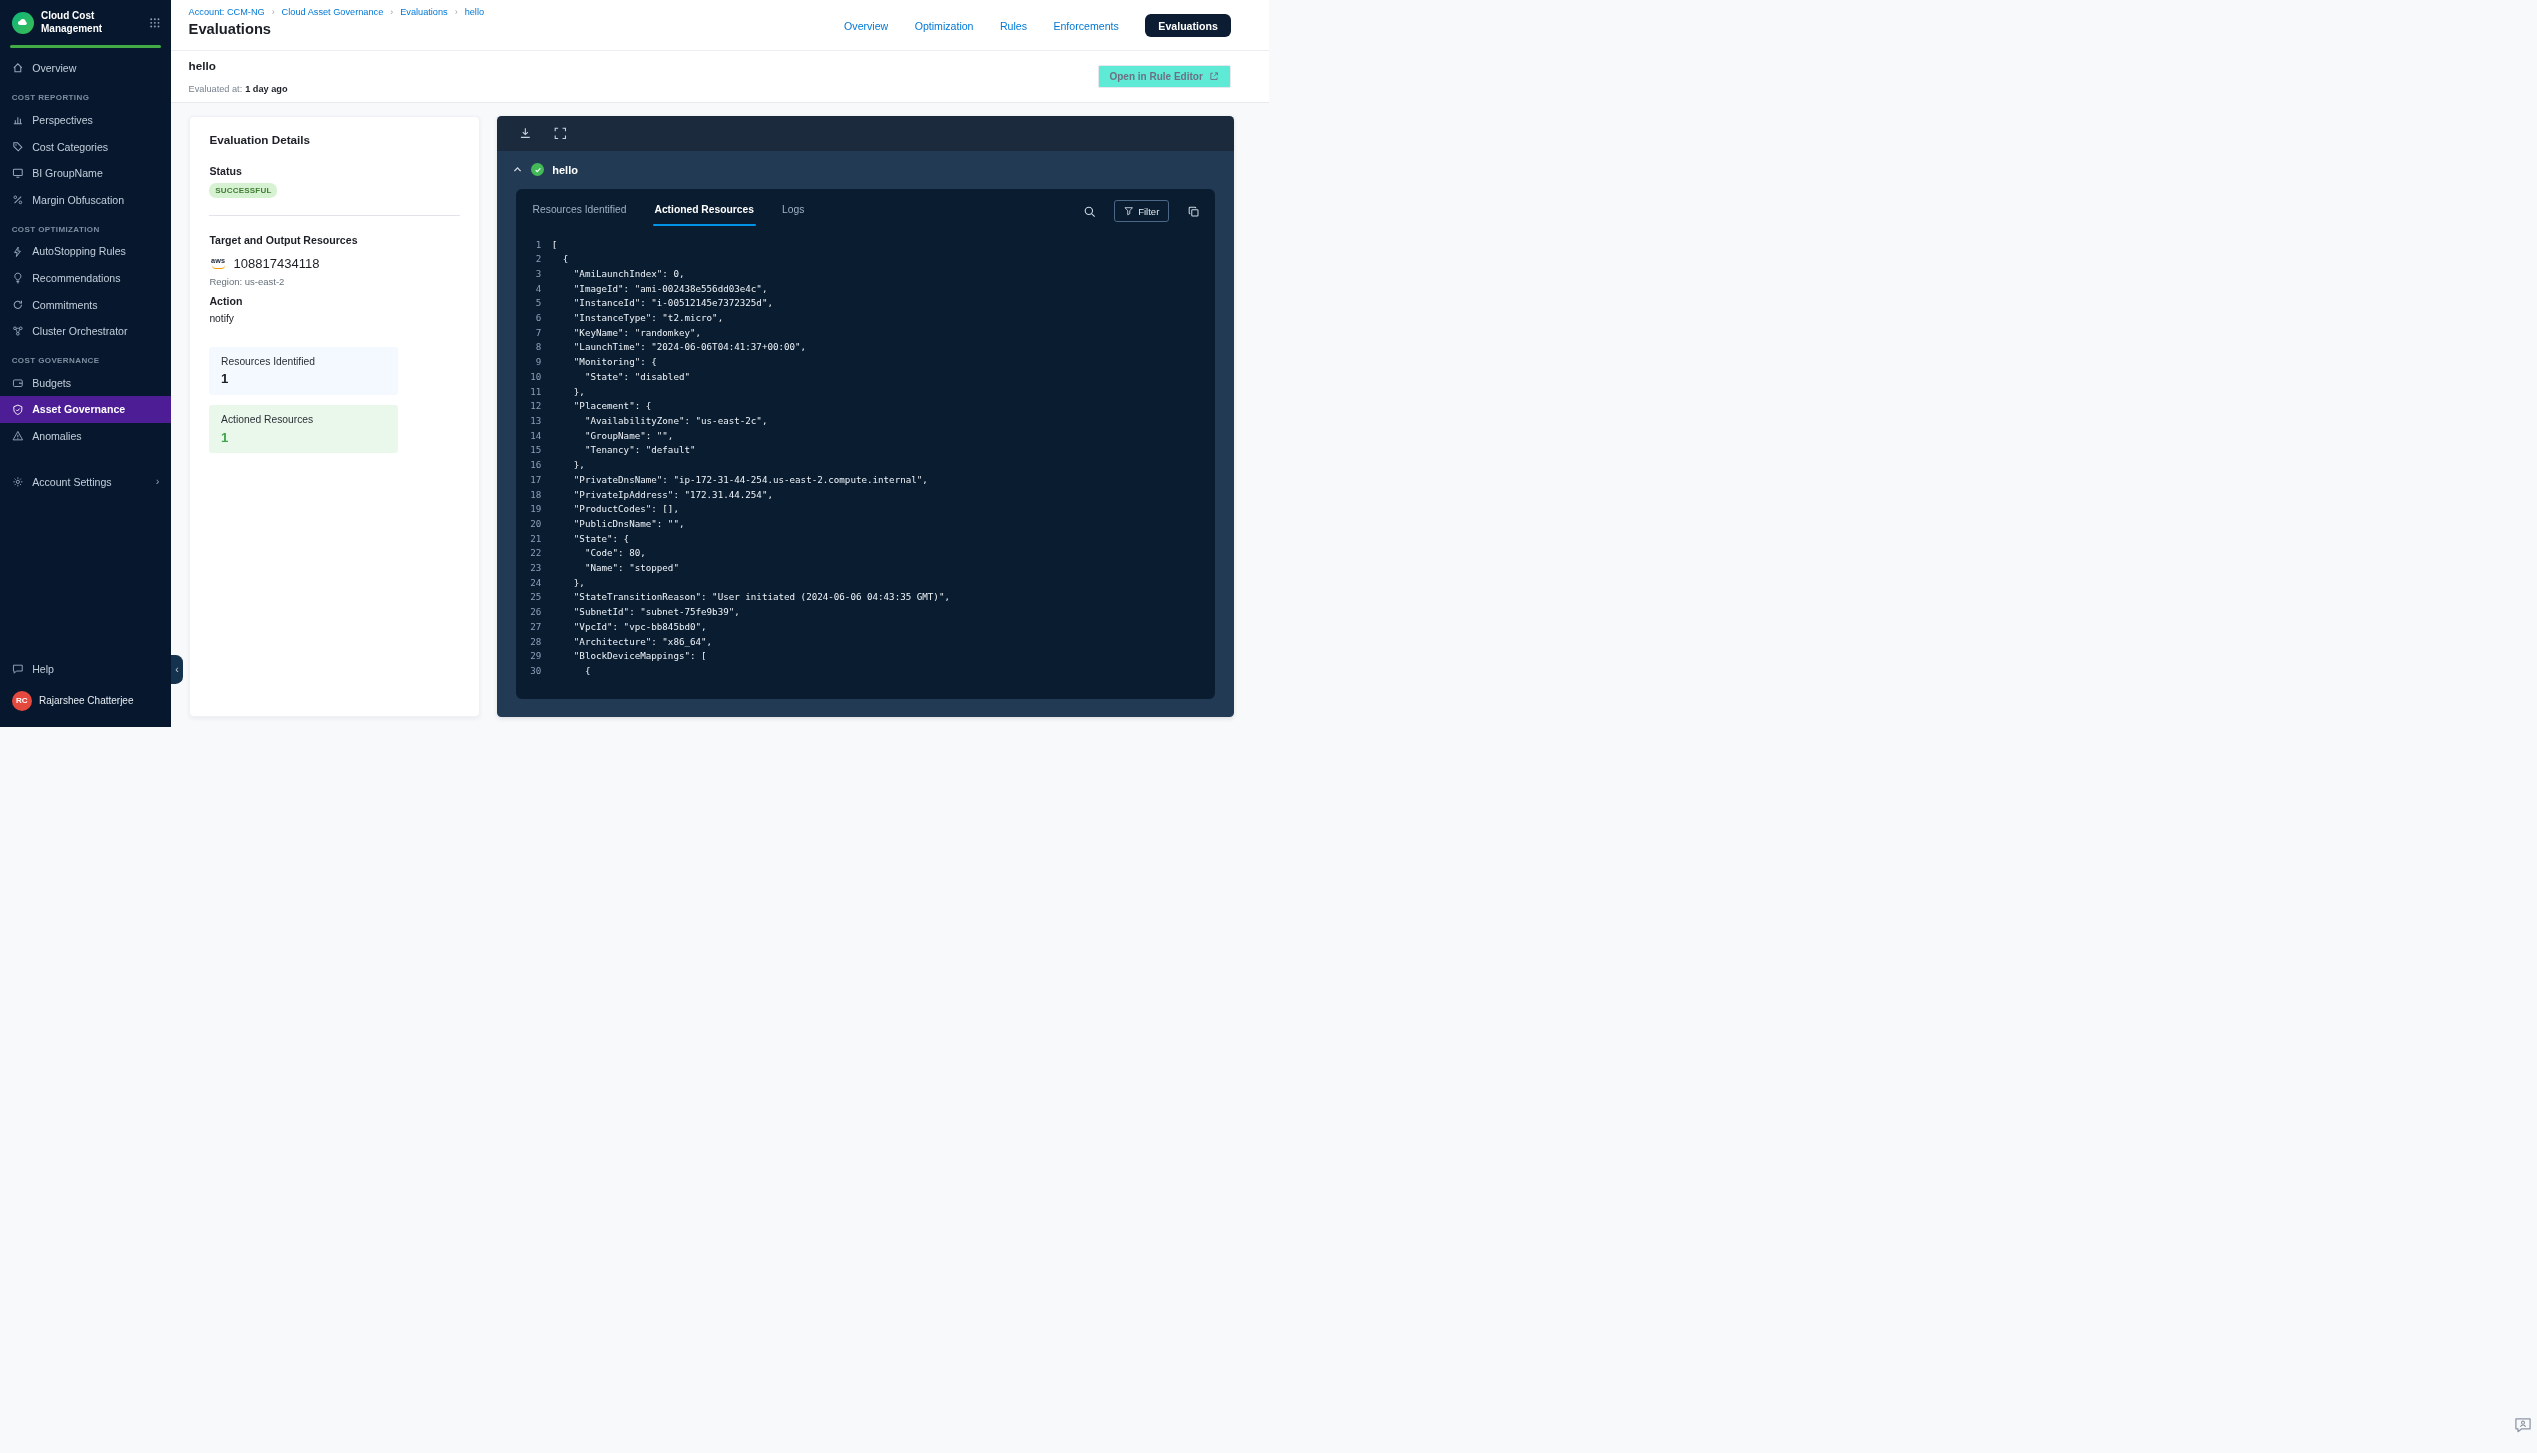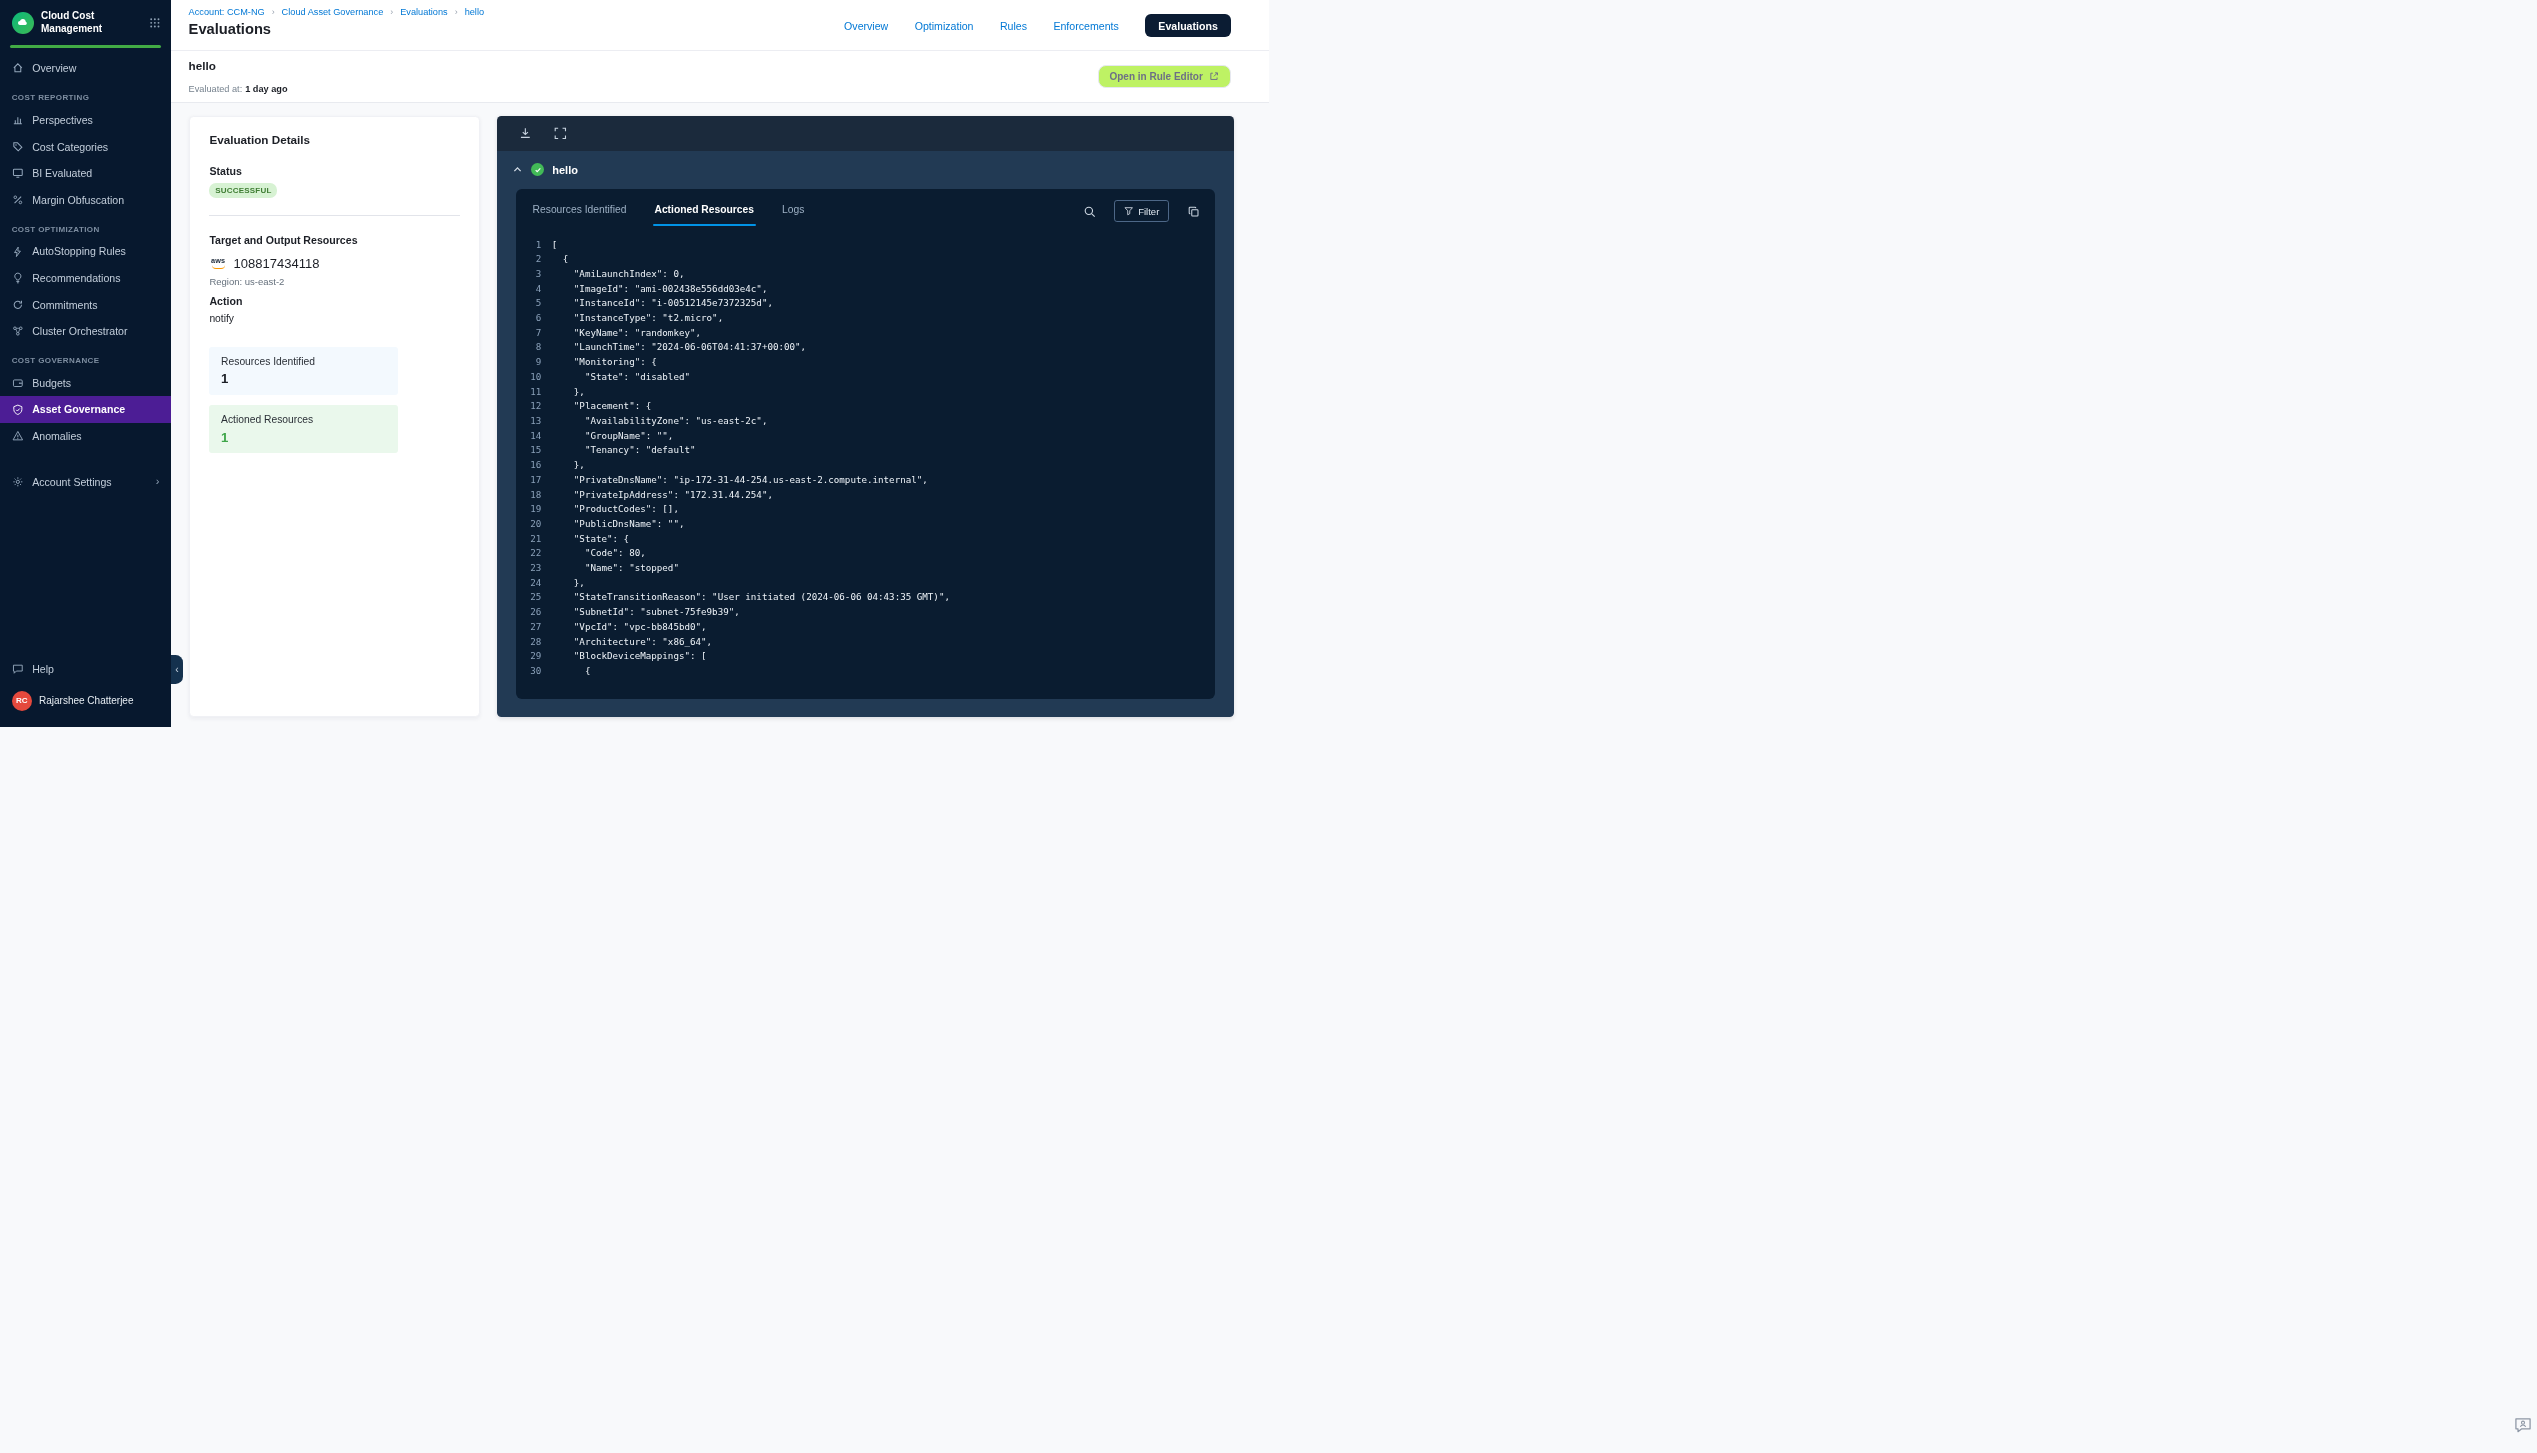--- a/index.html
+++ b/index.html
@@ -40,21 +40,21 @@
   .breadcrumbs .sep{color:#9aa3b0;font-size:8.8px}
   .page-title{font-size:14.7px;font-weight:700;color:#1c1f26;margin-top:3.7px}
   .topnav{position:absolute;right:38px;top:0;height:51px;display:flex;align-items:center;gap:26.4px}
   .topnav a{color:#0278d5;font-size:10.6px;text-decoration:none;cursor:pointer}
   .topnav-pill{background:#0b1c33;color:#fff;font-size:10.6px;font-weight:600;padding:5.9px 13.2px;border-radius:5.9px;cursor:pointer}
 
   .subheader{background:#fff;height:52px;border-bottom:0.7px solid #e8eaef;display:flex;align-items:center;justify-content:space-between;padding:0 38px 0 17.6px;flex:none}
   .sub-title{font-size:11.7px;font-weight:700}
   .sub-meta{font-size:9.2px;color:#77838f;margin-top:12px}
   .sub-meta b{color:#1c1f26;font-weight:600;margin-left:2.9px}
-  .rule-editor-btn{display:flex;align-items:center;gap:6.6px;height:23px;padding:0 10.3px;background:#bef264;border:0.7px solid #e6e8f0;border-radius:8px;color:#6d7085;font-size:10px;font-weight:600;font-family:inherit;cursor:pointer}
+  .rule-editor-btn{display:flex;align-items:center;gap:6.6px;height:23px;padding:0 10.3px;background:#5eead4;border:0.7px solid #e6e8f0;border-radius:2px;color:#6d7085;font-size:10px;font-weight:600;font-family:inherit;cursor:pointer}
   .icon14{width:10.3px;height:10.3px;color:#6d7085}
 
   .content{flex:1;display:flex;gap:17px;padding:12.5px 35px 10.3px 18.4px;min-height:0;background:#f8f9fb}
 
   
   .details-card{width:291px;flex:none;background:#fff;border:0.7px solid #f0f1f5;border-radius:4.4px;box-shadow:0 1.5px 4.4px rgba(40,41,61,.06);padding:16px 19px;overflow:hidden}
   .card-title{font-size:11.7px;font-weight:700;margin-bottom:19px}
   .field-label{font-size:10.6px;font-weight:600;color:#1c1f26}
   .badge-success{display:inline-block;margin-top:6.6px;background:#d7f2d3;color:#3f7d33;font-size:8px;font-weight:700;letter-spacing:0.2px;padding:2.9px 5.9px;border-radius:7px}
   .card-divider{border:none;border-top:0.7px solid #e2e4ea;margin:17.6px 0}
@@ -154,21 +154,21 @@
         </span>
       <span>Cost Categories</span>
     </div>
     <div class="nav-item">
       <span class="icon">
           <svg viewBox="0 0 16 16">
             <rect x="2" y="3" width="12" height="8.5" rx="1" fill="none" stroke="currentColor" stroke-width="1.4"></rect>
             <path d="M6 14h4" stroke="currentColor" stroke-width="1.4"></path>
           </svg>
         </span>
-      <span>BI Evaluated</span>
+      <span>BI GroupName</span>
     </div>
     <div class="nav-item">
       <span class="icon">
           <svg viewBox="0 0 16 16">
             <path d="M3.5 12.5l9-9" stroke="currentColor" stroke-width="1.4"></path>
             <circle cx="4.5" cy="4.5" r="1.8" fill="none" stroke="currentColor" stroke-width="1.3"></circle>
             <circle cx="11.5" cy="11.5" r="1.8" fill="none" stroke="currentColor" stroke-width="1.3"></circle>
           </svg>
         </span>
       <span>Margin Obfuscation</span>

